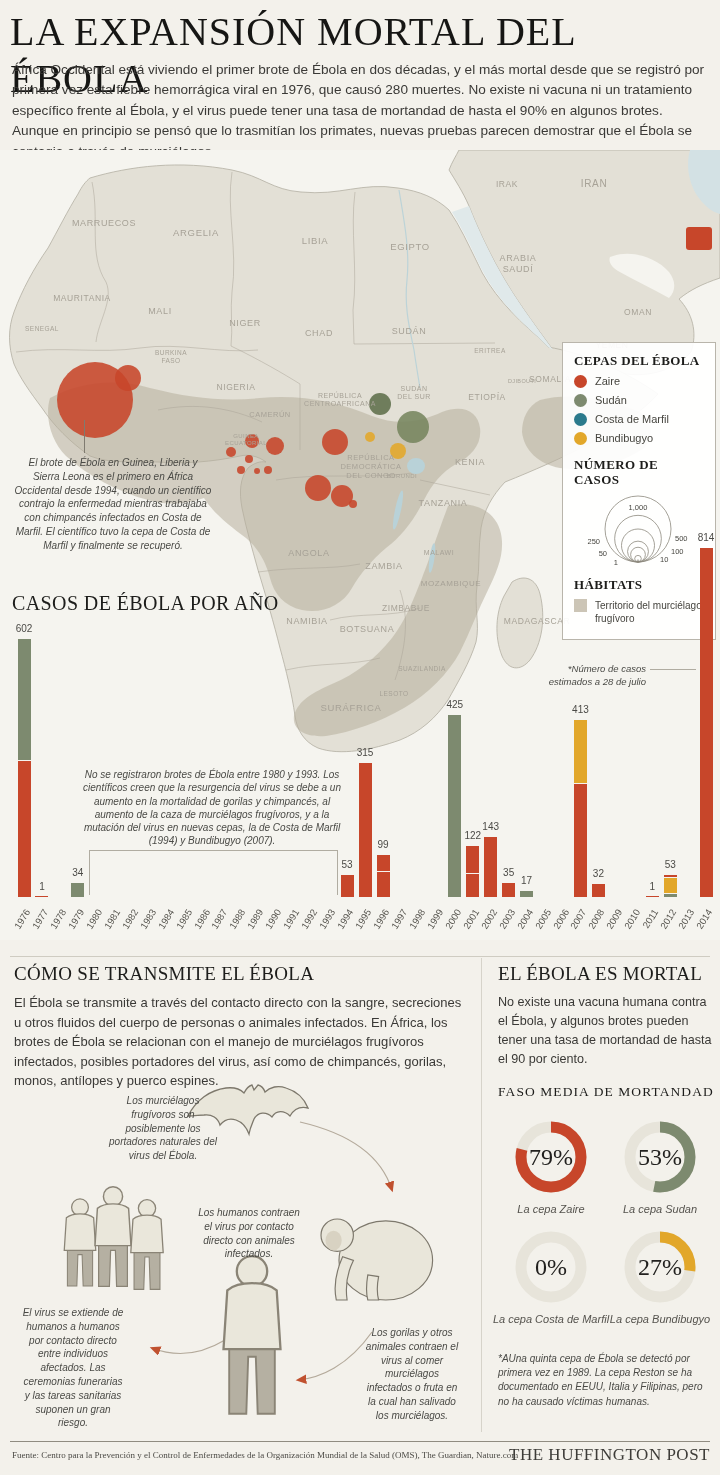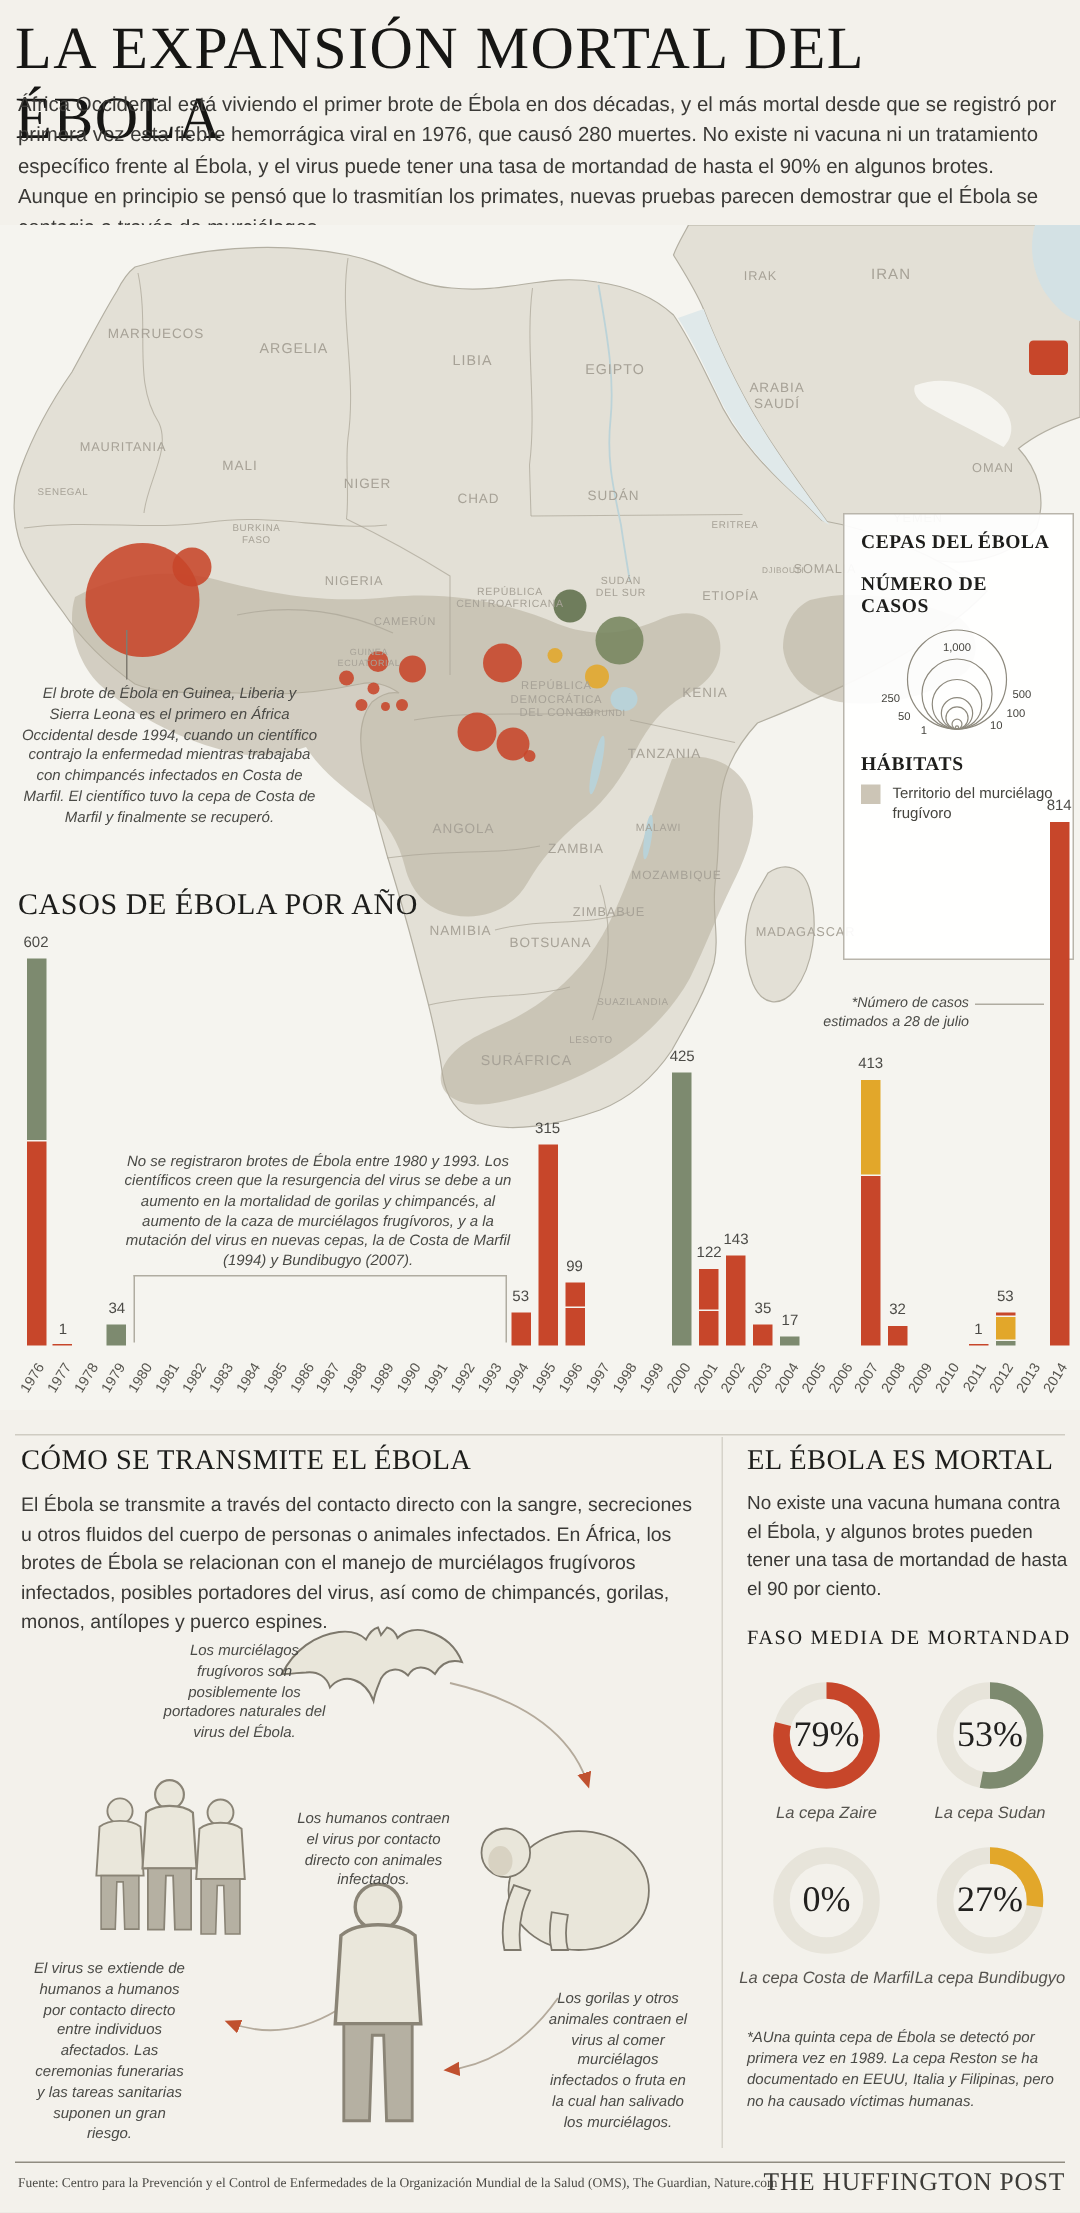--- a/index.html
+++ b/index.html
@@ -174,21 +174,21 @@
 
   <div id="map-labels" class="abs" style="left:0;top:0;width:720px;height:940px;">
       <div class="maplabel" style="left: 86px; top: 223px; font-size: 9px;">MARRUECOS</div>
       <div class="maplabel" style="left: 178px; top: 233px; font-size: 9.5px;">ARGELIA</div>
       <div class="maplabel" style="left: 297px; top: 241px; font-size: 9.5px;">LIBIA</div>
       <div class="maplabel" style="left: 392px; top: 247px; font-size: 9.5px;">EGIPTO</div>
       <div class="maplabel" style="left: 489px; top: 184px; font-size: 8.5px;">IRAK</div>
       <div class="maplabel" style="left: 576px; top: 184px; font-size: 10px;">IRAN</div>
       <div class="maplabel" style="left: 500px; top: 264px; font-size: 9px;">ARABIA
 SAUDÍ</div>
-      <div class="maplabel" style="left: 644px; top: 312px; font-size: 8.5px;">OMAN</div>
+      <div class="maplabel" style="left: 620px; top: 312px; font-size: 8.5px;">OMAN</div>
       <div class="maplabel" style="left: 594px; top: 345px; font-size: 8.5px;">YEMEN</div>
       <div class="maplabel" style="left: 472px; top: 351px; font-size: 6.5px;">ERITREA</div>
       <div class="maplabel" style="left: 504px; top: 381px; font-size: 5.5px;">DJIBOUTI</div>
       <div class="maplabel" style="left: 532px; top: 379px; font-size: 8.5px;">SOMALIA</div>
       <div class="maplabel" style="left: 469px; top: 397px; font-size: 8.5px;">ETIOPÍA</div>
       <div class="maplabel" style="left: 64px; top: 298px; font-size: 8.5px;">MAURITANIA</div>
       <div class="maplabel" style="left: 142px; top: 311px; font-size: 9px;">MALI</div>
       <div class="maplabel" style="left: 227px; top: 323px; font-size: 9px;">NIGER</div>
       <div class="maplabel" style="left: 301px; top: 333px; font-size: 9px;">CHAD</div>
       <div class="maplabel" style="left: 391px; top: 331px; font-size: 9px;">SUDÁN</div>
@@ -221,20 +221,38 @@
       <div class="maplabel" style="left: 376px; top: 694px; font-size: 6.5px;">LESOTO</div>
       <div class="maplabel" style="left: 333px; top: 708px; font-size: 9.5px;">SURÁFRICA</div>
     </div>
 
   <div id="map-annotation-line" class="abs"></div>
   <div id="map-annotation" class="abs">El brote de Ébola en Guinea, Liberia y Sierra Leona es el primero en África Occidental desde 1994, cuando un científico contrajo la enfermedad mientras trabajaba con chimpancés infectados en Costa de Marfil. El científico tuvo la cepa de Costa de Marfil y finalmente se recuperó.</div>
   <div id="map-inset-marker" class="abs"></div>
 
   <div id="legend-box" class="abs">
     <div class="lg-title">CEPAS DEL ÉBOLA</div>
+    <div id="legend-strains">
+        <div class="lg-row">
+          <span class="lg-dot" style="background: rgb(199, 70, 42);"></span>
+          <span class="lg-label">Zaire</span>
+        </div>
+        <div class="lg-row">
+          <span class="lg-dot" style="background: rgb(125, 138, 111);"></span>
+          <span class="lg-label">Sudán</span>
+        </div>
+        <div class="lg-row">
+          <span class="lg-dot" style="background: rgb(43, 122, 140);"></span>
+          <span class="lg-label">Costa de Marfil</span>
+        </div>
+        <div class="lg-row">
+          <span class="lg-dot" style="background: rgb(226, 167, 42);"></span>
+          <span class="lg-label">Bundibugyo</span>
+        </div>
+      </div>
     <div class="lg-title" style="margin-top:13px;">NÚMERO DE CASOS</div>
     <svg id="size-circles" width="130" height="78" viewBox="0 0 130 78" style="display:block;margin:2px auto 0;">
         <circle cx="64" cy="39" r="33" fill="none" stroke="#8d897d" stroke-width="0.8"></circle>
         <text x="64" y="20" text-anchor="middle" font-size="7.5" fill="#46453f">1,000</text>
         <circle cx="64" cy="48.66547622084393" r="23.33452377915607" fill="none" stroke="#8d897d" stroke-width="0.8"></circle>
         <text x="101" y="51" text-anchor="start" font-size="7.5" fill="#46453f">500</text>
         <circle cx="64" cy="55.5" r="16.5" fill="none" stroke="#8d897d" stroke-width="0.8"></circle>
         <text x="26" y="54" text-anchor="end" font-size="7.5" fill="#46453f">250</text>
         <circle cx="64" cy="61.56448372144435" r="10.435516278555651" fill="none" stroke="#8d897d" stroke-width="0.8"></circle>
         <text x="97" y="64" text-anchor="start" font-size="7.5" fill="#46453f">100</text>

